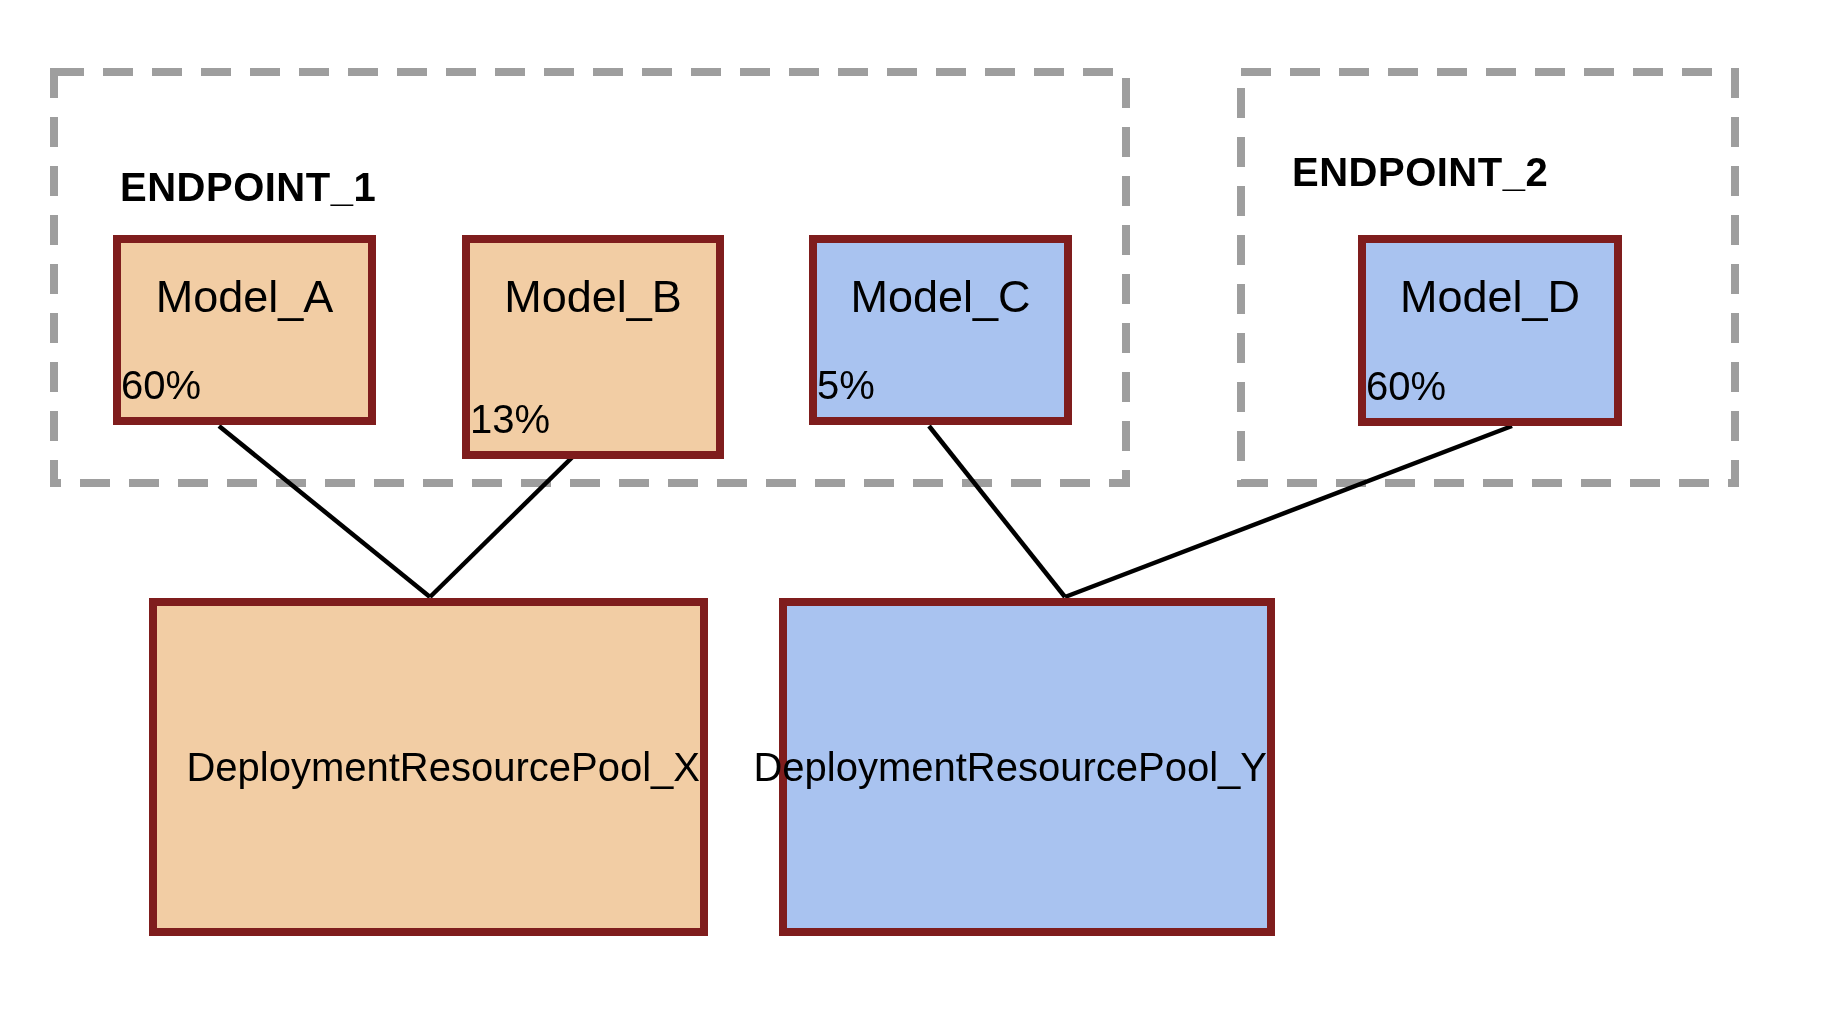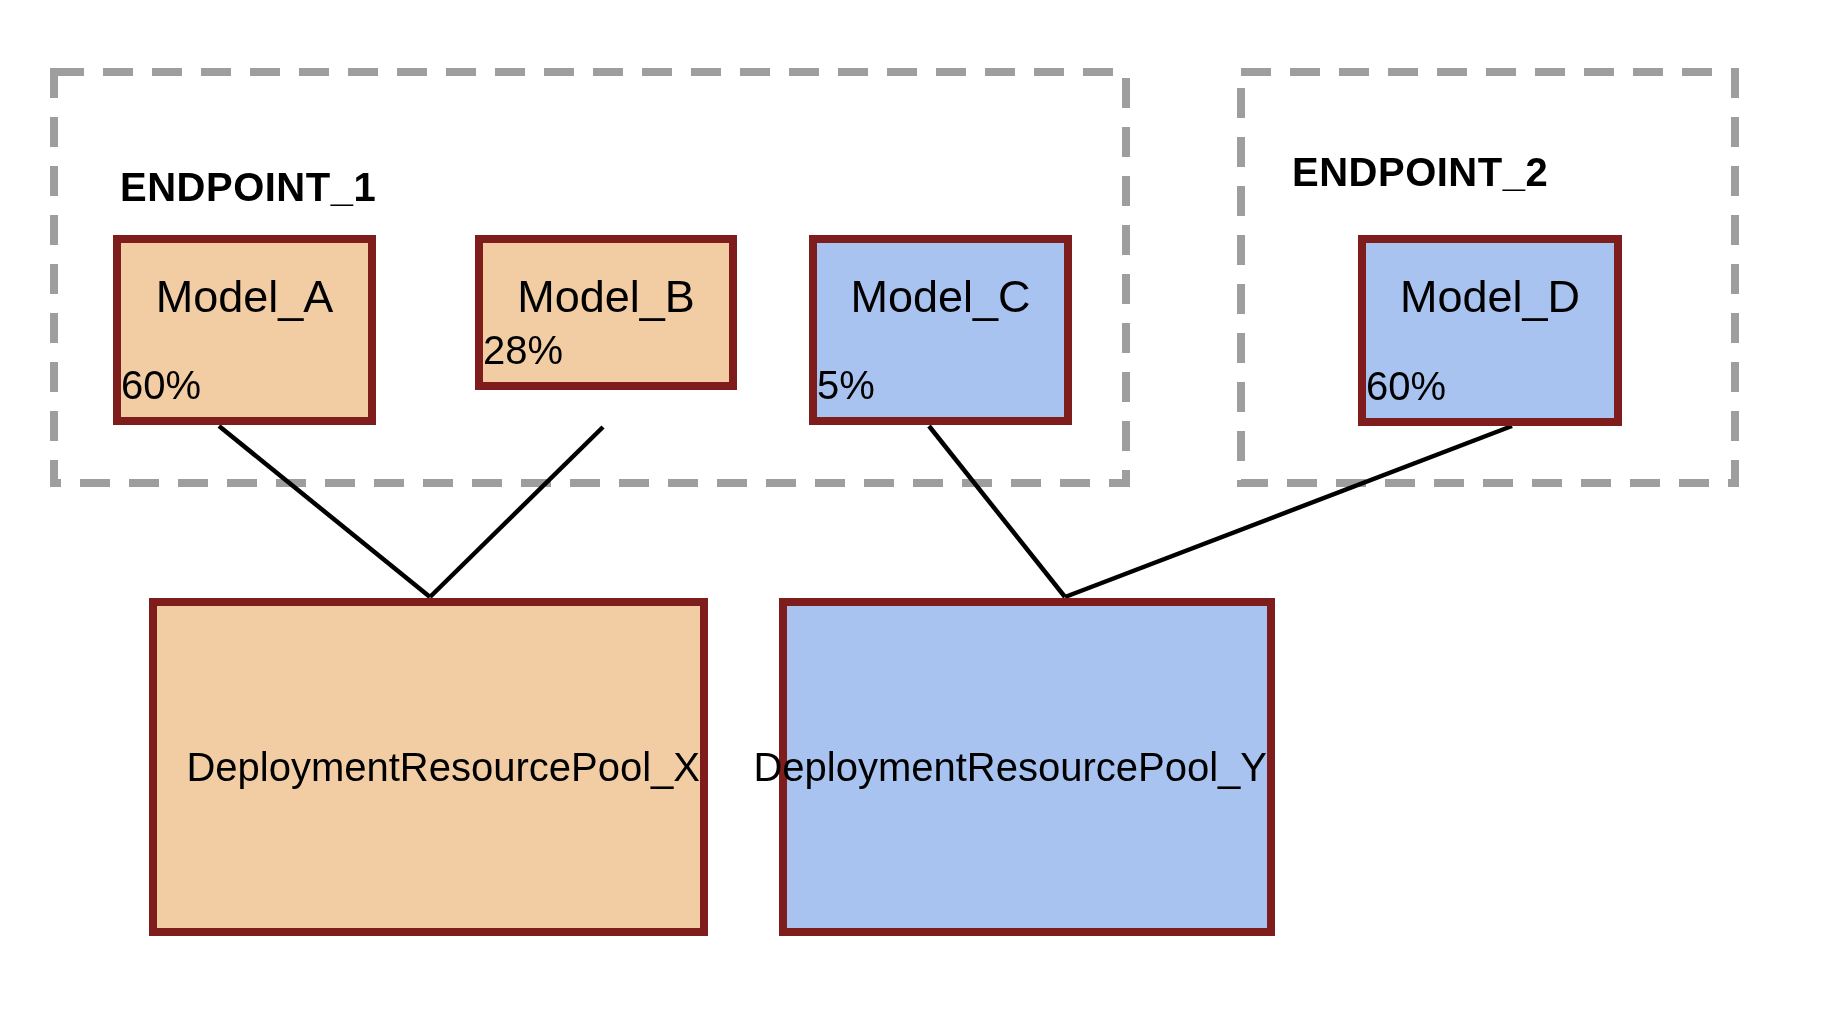--- a/index.html
+++ b/index.html
@@ -96,23 +96,23 @@
 
   <div class="ep-label" style="left:120px; top:131px;margin-top:32px;">ENDPOINT_1</div>
 
   <div class="ep-label" style="left:1292px; top:131px;margin-top:17px;">ENDPOINT_2</div>
 
   <div class="node orange" style="left:113px; top:235px; width:263px; height:190px;">
     <div class="model-name">Model_A</div>
     <div class="model-traffic">60%</div>
   </div>
 
-  <div class="node orange" style="left:462px; top:235px; width:262px; height:155px;margin-left:13px;">
+  <div class="node orange" style="left:462px; top:235px; width:262px; height:224px;">
     <div class="model-name">Model_B</div>
-    <div class="model-traffic">28%</div>
+    <div class="model-traffic">13%</div>
   </div>
 
   <div class="node blue" style="left:809px; top:235px; width:263px; height:190px;padding-left:11px;">
     <div class="model-name">Model_C</div>
     <div class="model-traffic">5%</div>
   </div>
 
   <div class="node blue" style="left:1358px; top:235px; width:264px; height:191px;">
     <div class="model-name">Model_D</div>
     <div class="model-traffic">60%</div>

